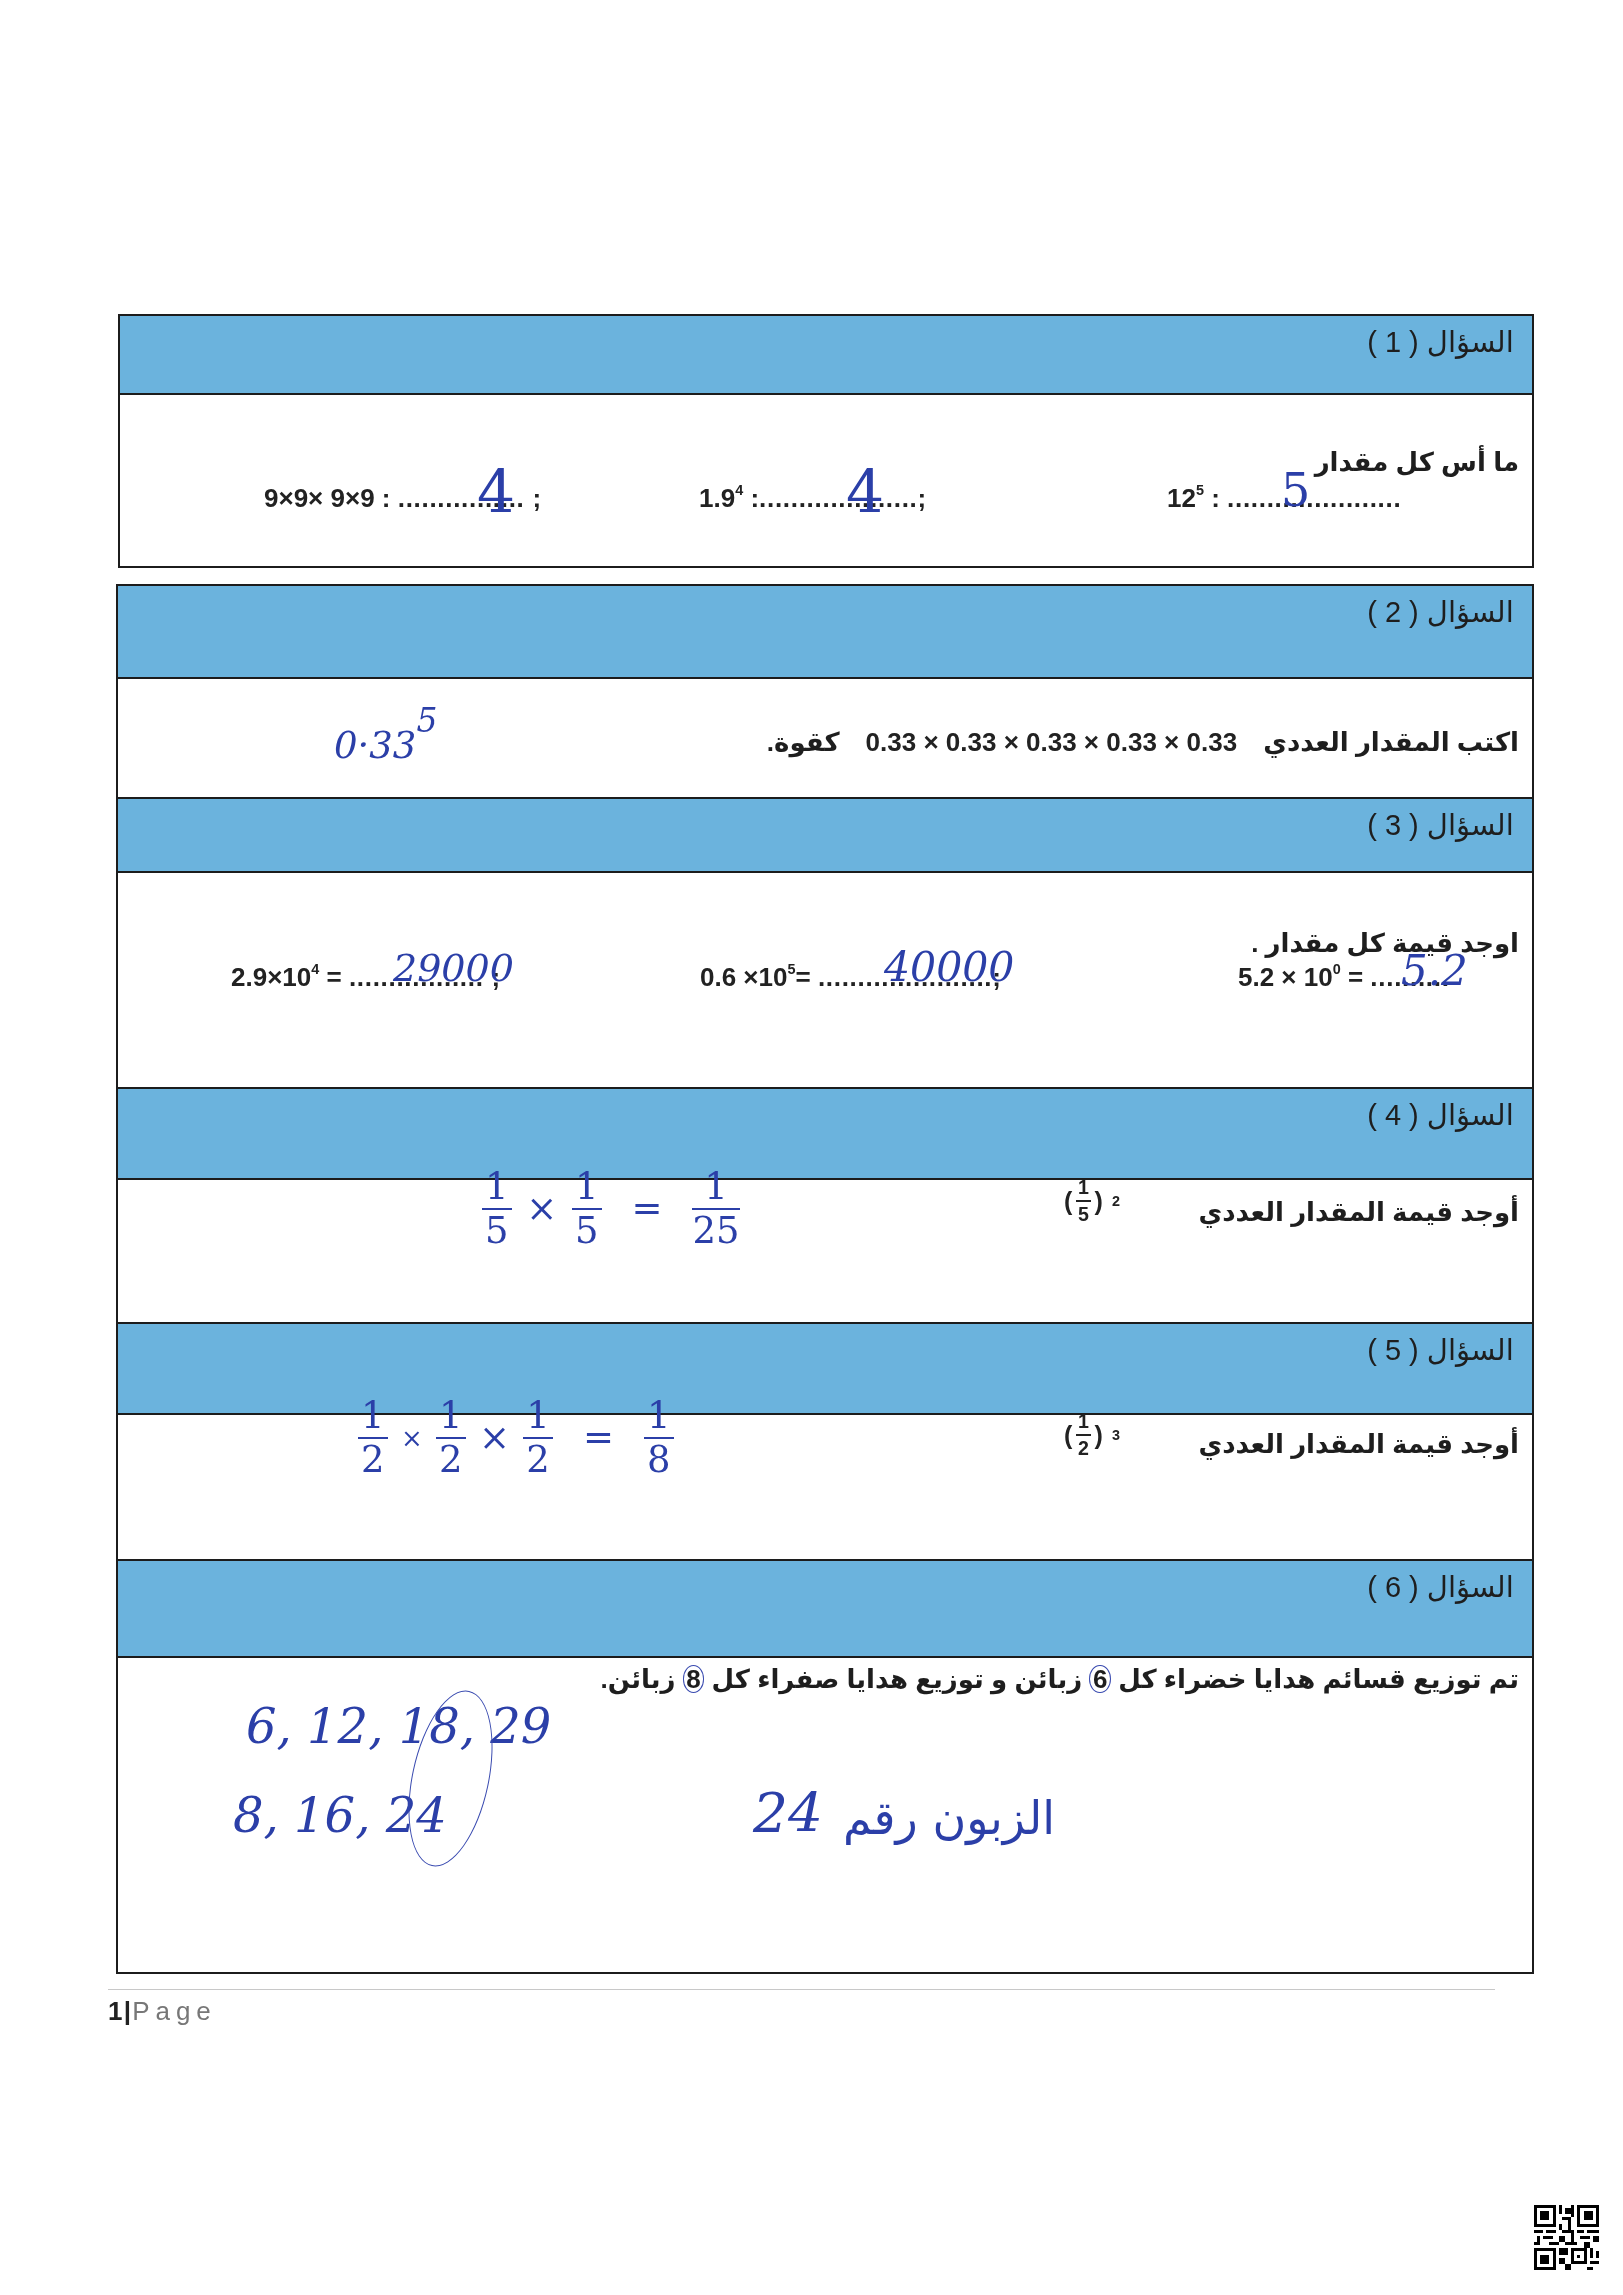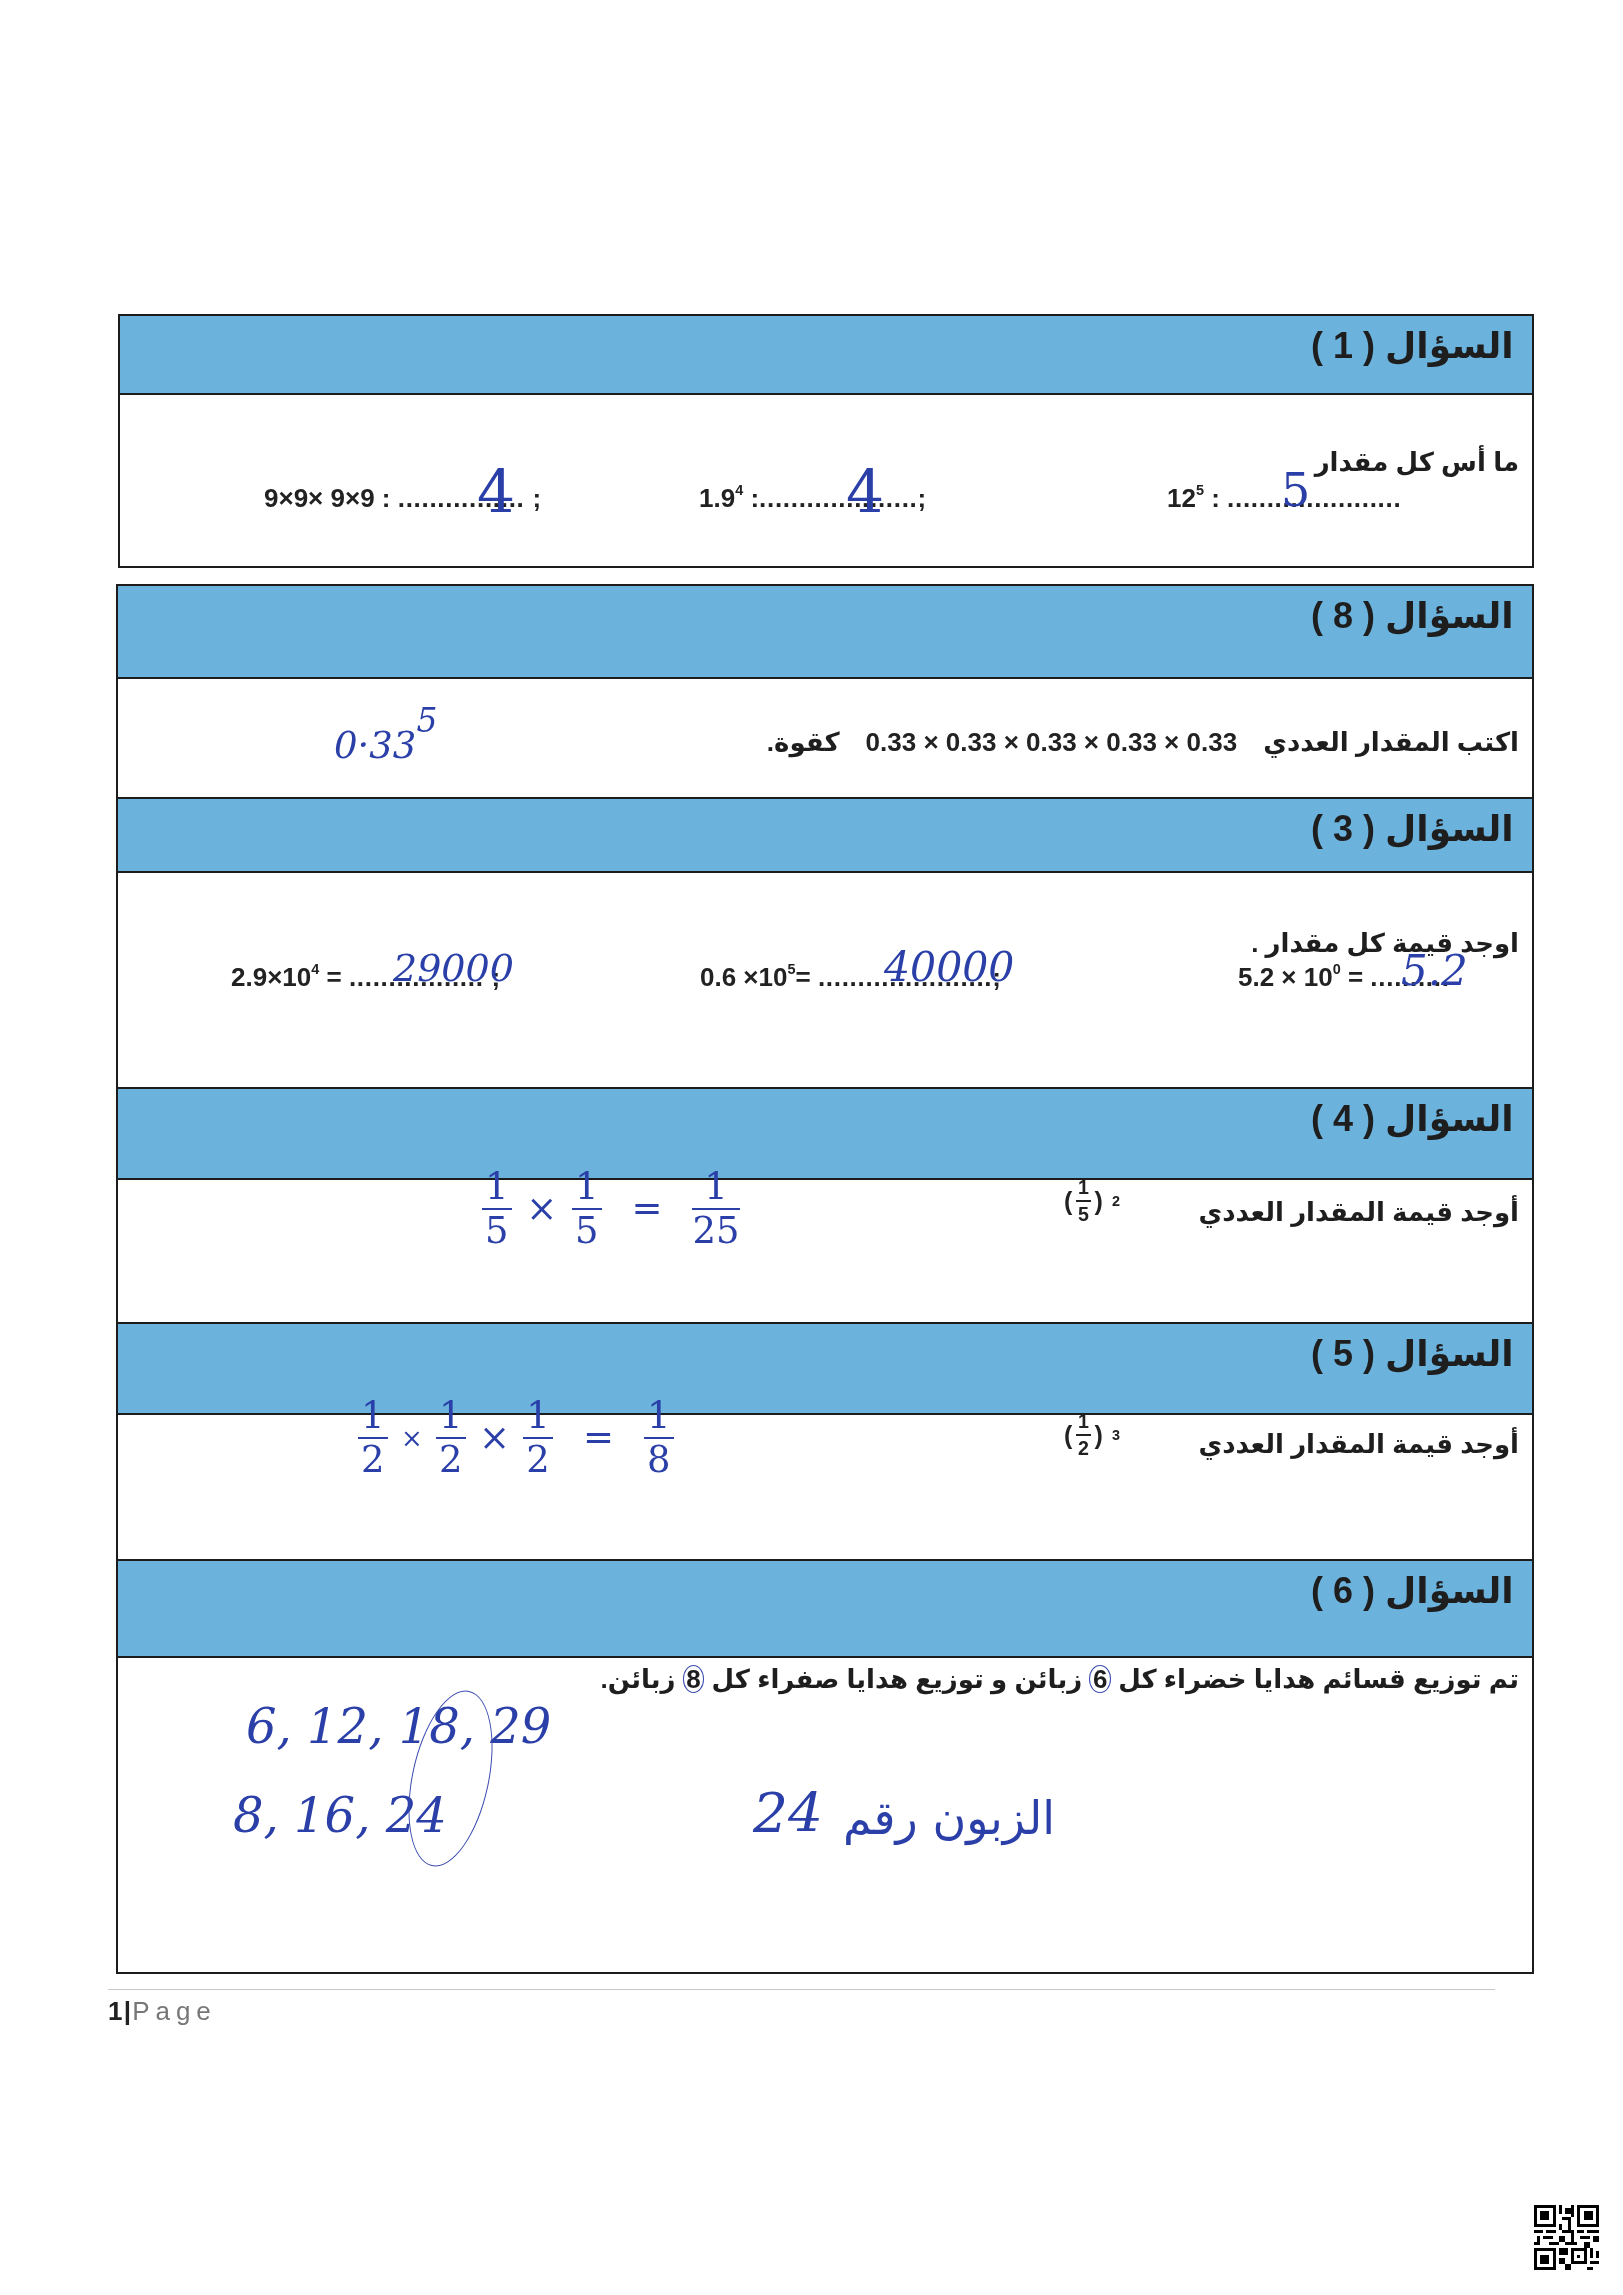--- a/index.html
+++ b/index.html
@@ -13,21 +13,21 @@
   .tbl { position: absolute; border: 2px solid #1c1c1c; box-sizing: border-box; }
   .hdr {
     position: absolute; left: 0; right: 0;
     background: #6bb3dd;
     border-bottom: 2px solid #1c1c1c;
     box-sizing: border-box;
   }
   .hdr.topline { border-top: 2px solid #1c1c1c; }
   .qlabel {
     position: absolute; right: 18.3px; top: 9.2px;
-    font-size: 36px; font-weight: bold; direction: rtl; color: #1e1e1e;
+    font-size: 29px; font-weight: normal; direction: rtl; color: #1e1e1e;
     white-space: nowrap;
   }
   .ar { direction: rtl; font-weight: bold; font-size: 26px; white-space: nowrap; color: #1e1e1e; }
   .math { font-weight: bold; font-size: 26px; white-space: nowrap; color: #222; direction: ltr; }
   .math sup { font-size: 14.4px; vertical-align: 11.8px; line-height: 0; }
   .dots { letter-spacing: 0.7px; }
   .hand {
     font-family: "DejaVu Serif", serif; font-style: italic;
     color: #2b3fa8; white-space: nowrap; direction: ltr;
   }
@@ -69,21 +69,21 @@
 
   <div class="abs math" style="left:144px; top:167px;">
     <span>9×9× 9×9</span><span> : </span><span class="dots">................ ;</span>
   </div>
   <div class="abs hand" style="left:357px; top:141px; font-size:60px; font-style:normal;">4</div>
 </div>
 
 <div class="tbl" style="left:116px; top:584px; width:1418px; height:1390px;">
 
   <div class="hdr" style="top:0; height:93px;">
-    <span class="qlabel">السؤال ( 8 )</span>
+    <span class="qlabel">السؤال ( 2 )</span>
   </div>
   <div class="abs" style="right:13px; top:141px; display:flex; direction:rtl; gap:26px; align-items:baseline;">
     <span class="ar">اكتب المقدار العددي</span>
     <span class="math">0.33 × 0.33 × 0.33  × 0.33 × 0.33</span>
     <span class="ar">كقوة.</span>
   </div>
   <div class="abs hand" style="left:216px; top:115px; font-size:37px;">
     <span>0·33</span><sup style="font-size:33px; vertical-align:26px;">5</sup>
   </div>
 

